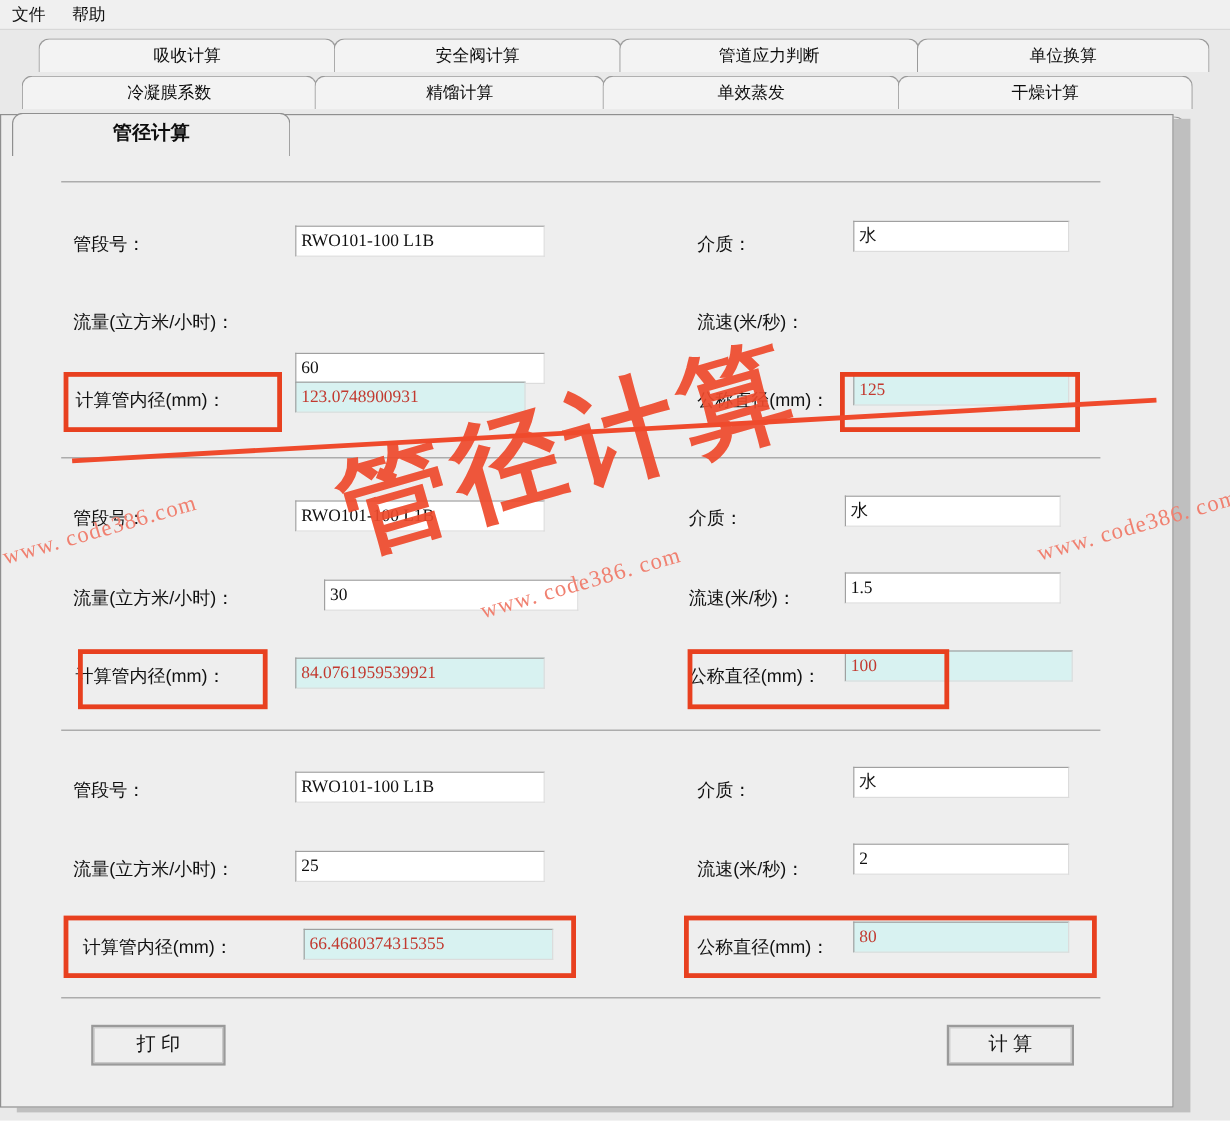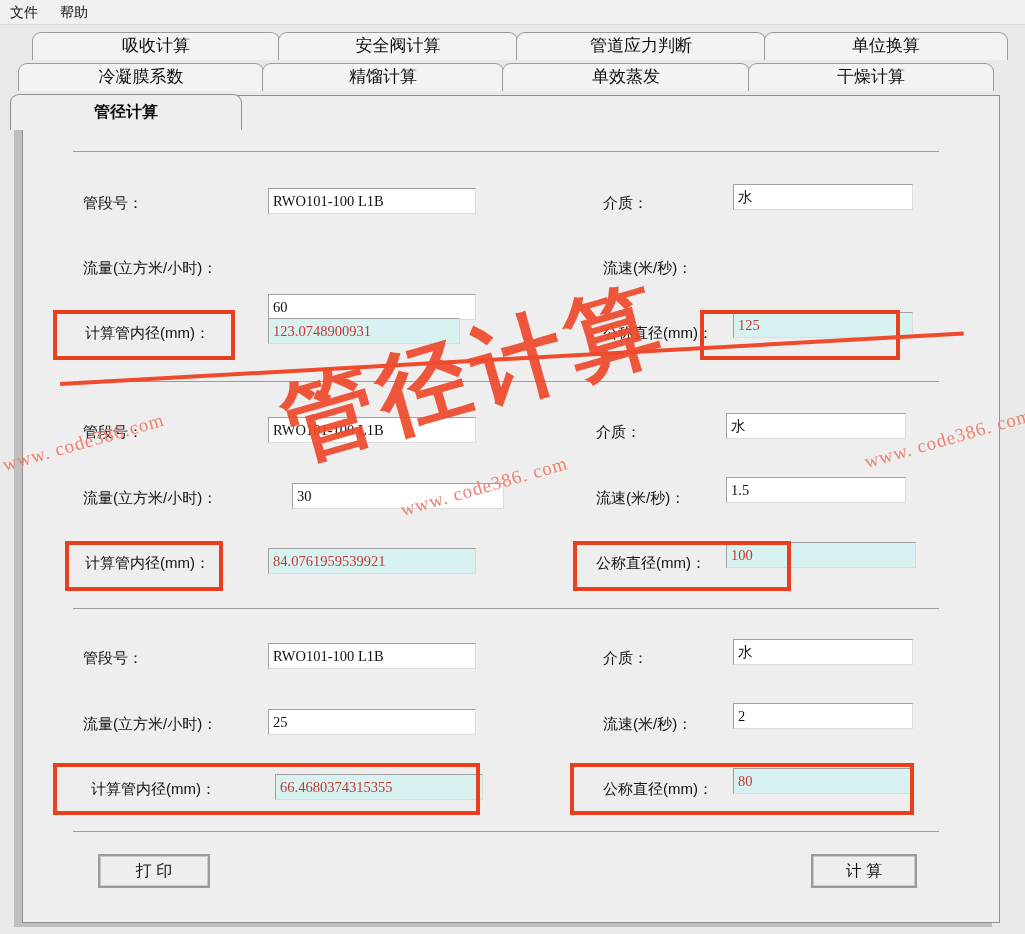--- a/index.html
+++ b/index.html
@@ -58,39 +58,39 @@
   .tab {
     position: absolute;
     height: 28px;
     background: #f3f3f3;
     border: 1px solid #9a9a9a;
     border-bottom: none;
     border-radius: 9px 9px 0 0;
     box-sizing: border-box;
     text-align: center;
     line-height: 26px;
-    font-size: 17px;
+    font-size: 14px;
     color: #0d0d0d;
     cursor: default;
     overflow: hidden;
     white-space: nowrap;
   }
   .tab.active {
     background: #eeeeee;
     font-weight: bold;
     font-size: 16px;
     height: 36px;
     line-height: 33px;
     border-color: #8f8f8f;
     z-index: 5;
   }
   
   .panel {
     position: absolute;
-    left: 22px;
+    left: 0;
     top: 95px;
     width: 978px;
     height: 828px;
     background: #eeeeee;
     border: 1px solid #8f8f8f;
     box-sizing: border-box;
     z-index: 3;
   }
   .panel-shadow {
     position: absolute;

